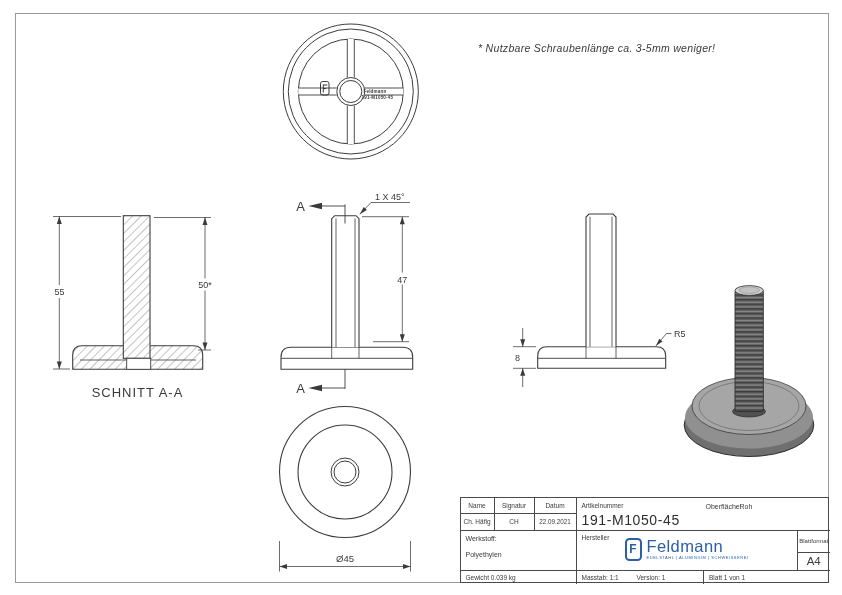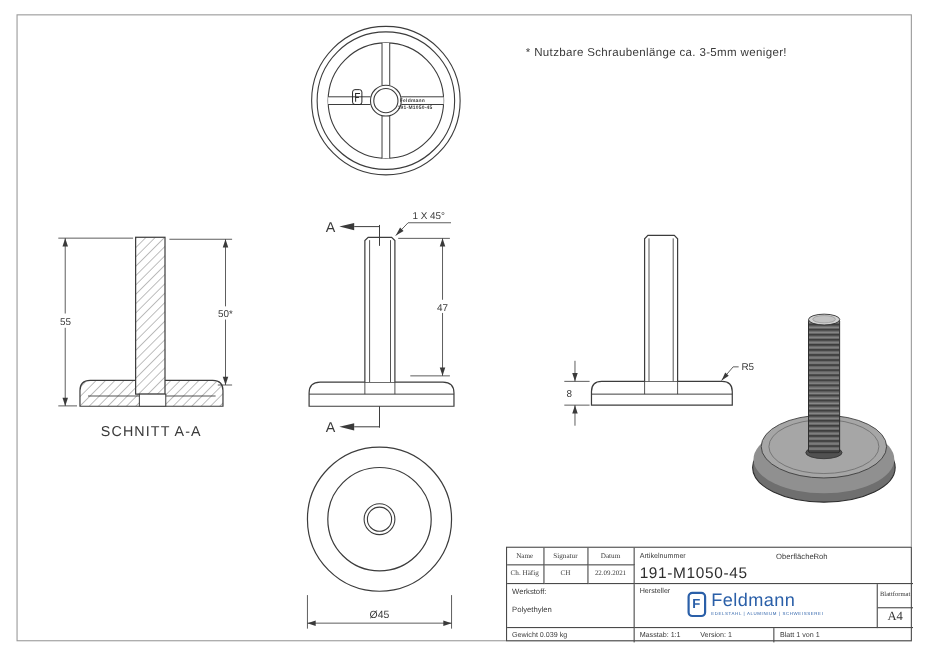--- a/index.html
+++ b/index.html
@@ -1,31 +1,31 @@
 <!DOCTYPE html>
 <html><head>
 <meta charset="utf-8">
 <style>
   * { margin:0; padding:0; box-sizing:border-box; }
   html,body { width:842px; height:595px; background:#fff; overflow:hidden; }
   body { position:relative; font-family:"Liberation Sans", sans-serif; color:#3a3a3a; }
   .frame { position:absolute; left:14.5px; top:13px; width:814.5px; height:570px;
            border:1px solid #9a9a9a; }
   .note { position:absolute; left:478px; top:42px; font-size:10.5px; letter-spacing:0.3px;
-          color:#3a3a3a; white-space:nowrap; }
+          color:#3a3a3a; white-space:nowrap;font-style:italic; }
   svg.sheet { position:absolute; left:0; top:0; }
   svg text { font-family:"Liberation Sans", sans-serif; fill:#3a3a3a; }
 
   
   .tb { position:absolute; left:459.5px; top:496.5px; width:369.5px; height:86.5px;
         border:1px solid #4a4a4a; background:#fff; font-size:7px; color:#3a3a3a; }
   .tb .cell { position:absolute; }
   .br { border-right:1px solid #4a4a4a; }
   .bb { border-bottom:1px solid #4a4a4a; }
-  .cc { display:flex; align-items:center; justify-content:center; text-align:left;font-family:Liberation Serif, serif; }
+  .cc { display:flex; align-items:center; justify-content:center; text-align:left; }
   .artnr { font-size:14px; letter-spacing:0.6px; color:#2e2e2e; }
   .small-h { font-size:6.5px; }
   .logo-wrap { position:absolute; left:48px; top:7px; display:flex; align-items:flex-start; }
   .logo-box { width:17px; height:23px; border:2.2px solid #2a5fa8; border-radius:4.5px;
               display:flex; align-items:center; justify-content:center;
               color:#2a5fa8; font-size:12px; font-weight:bold; }
   .logo-text { margin-left:5px; }
   .logo-name { font-size:16.5px; color:#2a5fa8; letter-spacing:0.4px; line-height:17px; }
   .logo-tag { font-size:4px; color:#2a5fa8; letter-spacing:0.55px; white-space:nowrap; }
 </style>

